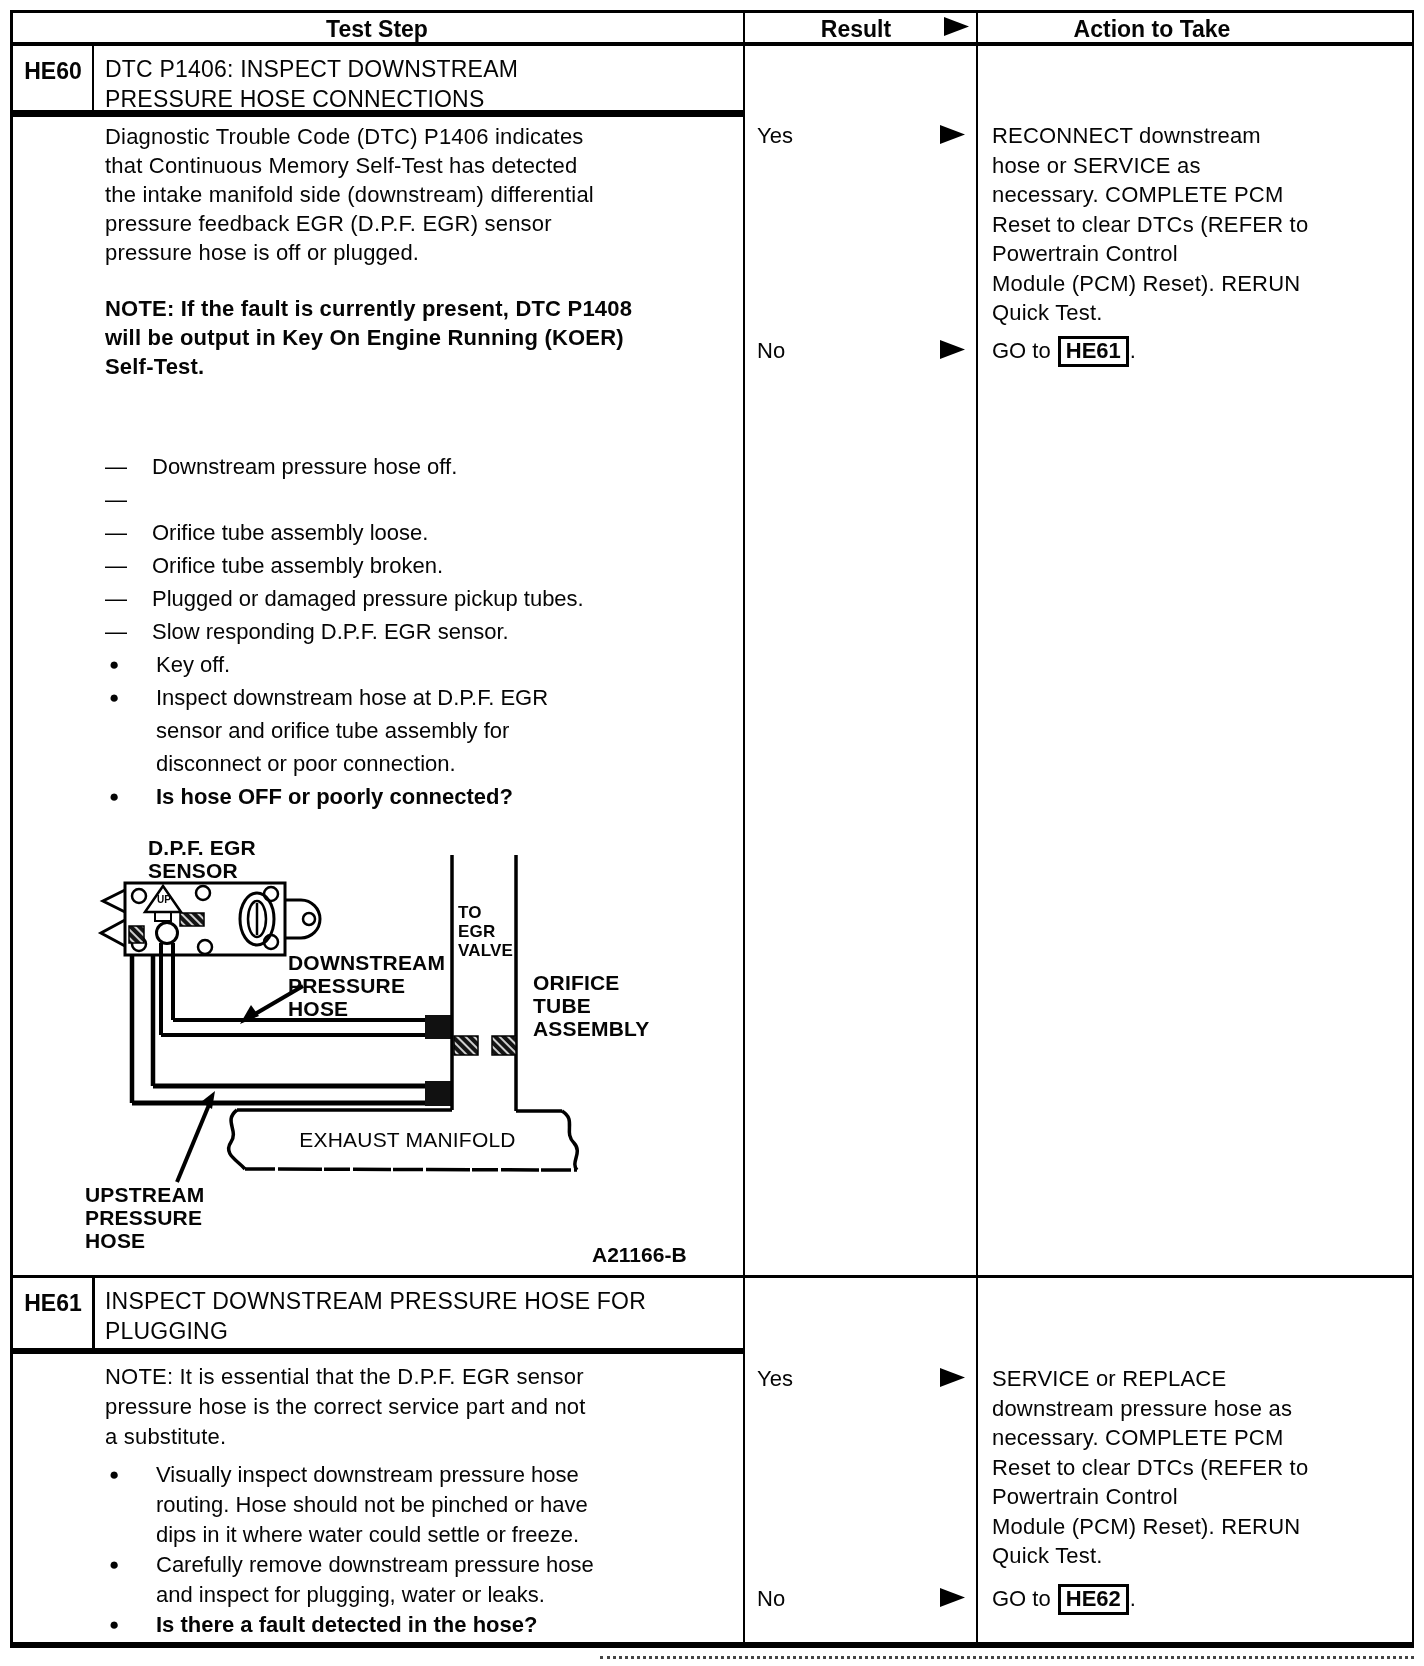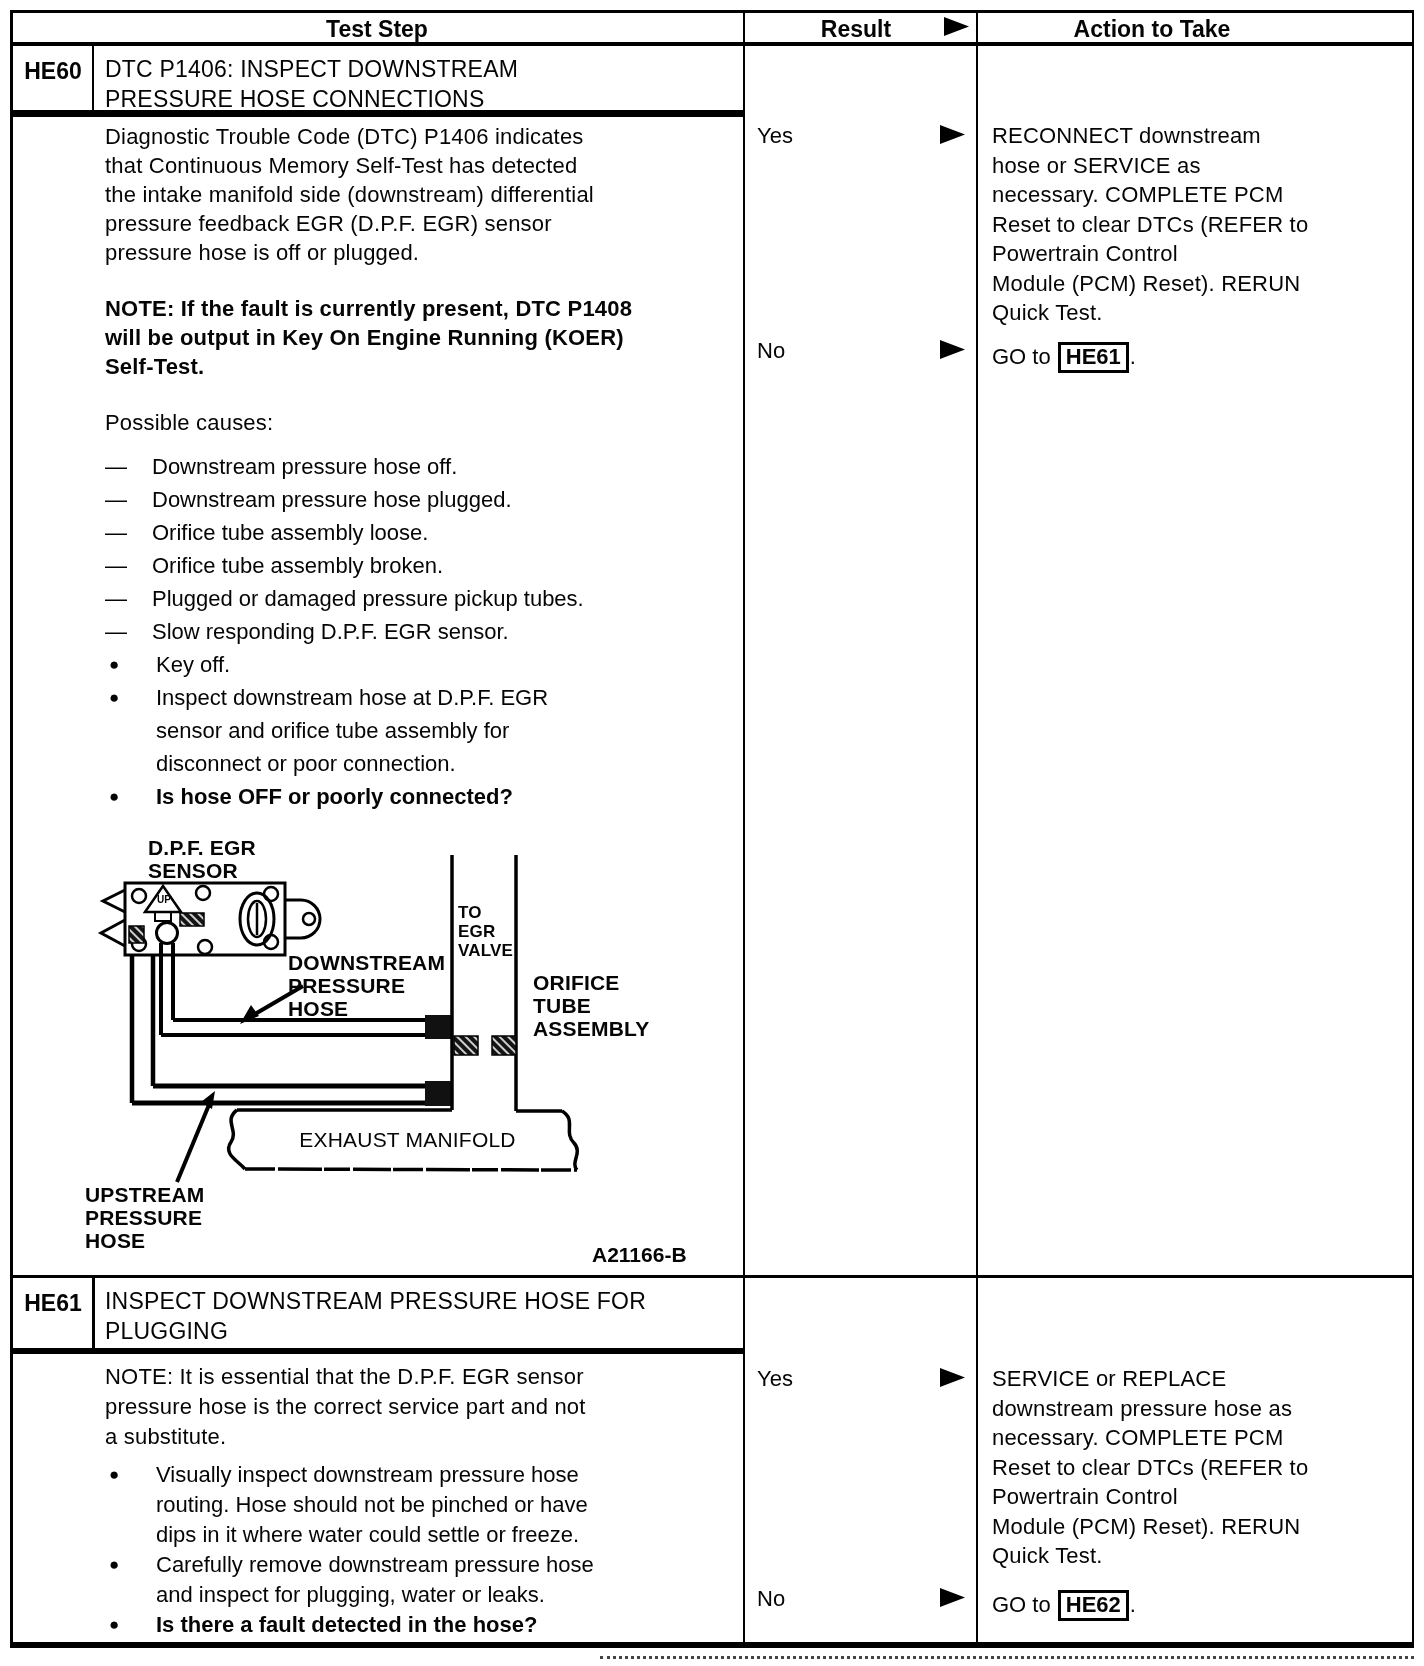--- a/index.html
+++ b/index.html
@@ -25,21 +25,21 @@
   .li .mk.dot { font-size:17px; padding-left:4px; }
   .li .tx { white-space:pre-line; }
   .li.bold { font-weight:bold; }
   .list61 .li { line-height:30px; }
   .yn { font-size:22px; }
   .arrow {
     position:absolute; width:25px; height:19px; background:#000;
     -webkit-clip-path:polygon(0 0,100% 50%,0 100%); clip-path:polygon(0 0,100% 50%,0 100%);
   }
   .action { font-size:22px; line-height:29.5px; white-space:pre-line; width:420px; letter-spacing:.2px; }
-  .goto { font-size:22px;margin-top:6px; }
+  .goto { font-size:22px; }
   .ref-box {
     display:inline-block; border:3px solid #000; padding:0px 5px 1px 5px;
     font-weight:bold; line-height:24px; margin:0 1px;
   }
   .dlabel { font-weight:bold; font-size:21px; line-height:23px; white-space:pre-line; letter-spacing:.2px; }
   .dlabel.small { font-size:17px; line-height:19px; }
   .dlabel.normal { font-weight:normal; }
   .figid { font-weight:bold; font-size:21px; }
   .uplab { font-weight:bold; font-size:10px; }
   .dotted-tail { position:absolute; border-top:3px dotted #444; }
@@ -70,30 +70,28 @@
 PRESSURE HOSE CONNECTIONS</div>
 
   <div class="abs body-txt" style="left:105px; top:122px; width:620px;">Diagnostic Trouble Code (DTC) P1406 indicates
 that Continuous Memory Self-Test has detected
 the intake manifold side (downstream) differential
 pressure feedback EGR (D.P.F. EGR) sensor
 pressure hose is off or plugged.</div>
   <div class="abs body-txt" style="left:105px; top:294px; width:620px;font-weight:bold;">NOTE: If the fault is currently present, DTC P1408
 will be output in Key On Engine Running (KOER)
 Self-Test.</div>
-  <div class="abs body-txt" style="left:105px; top:408px; width:620px;">Possible causes:</div>
 
   <div class="abs list" style="left:105px; top:450px; width:630px;">
     <div class="li">
         <span class="mk">—</span>
         <span class="tx">Downstream pressure hose off.</span>
       </div>
     <div class="li">
         <span class="mk">—</span>
-        <span class="tx">Downstream pressure hose plugged.</span>
       </div>
     <div class="li">
         <span class="mk">—</span>
         <span class="tx">Orifice tube assembly loose.</span>
       </div>
     <div class="li">
         <span class="mk">—</span>
         <span class="tx">Orifice tube assembly broken.</span>
       </div>
     <div class="li">

